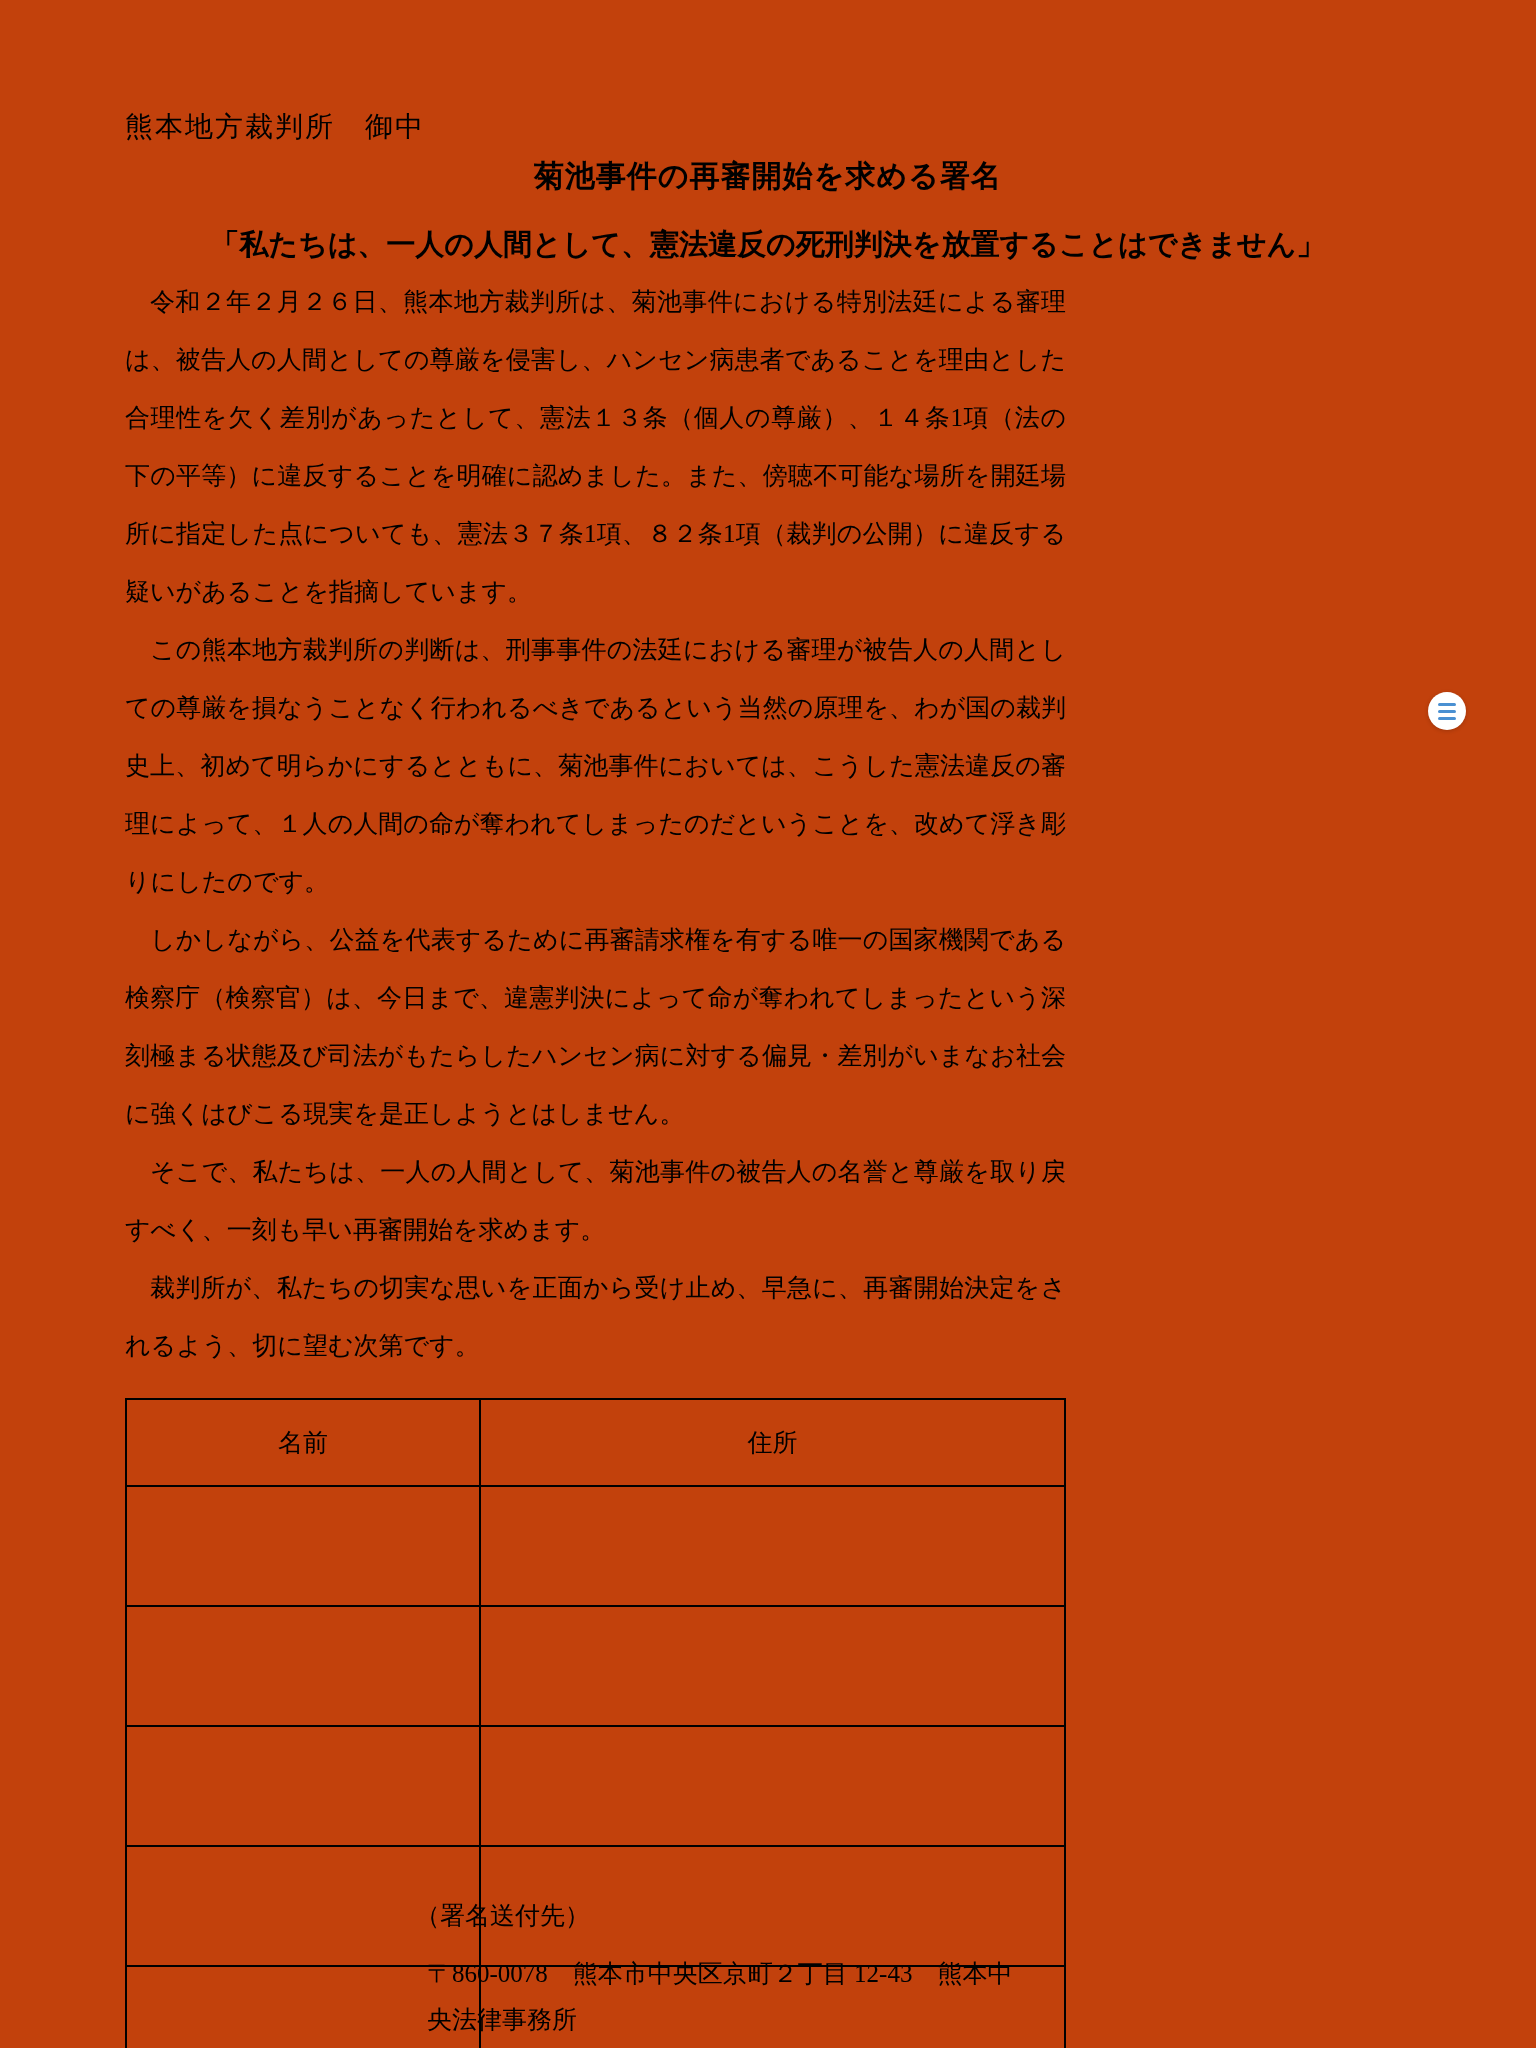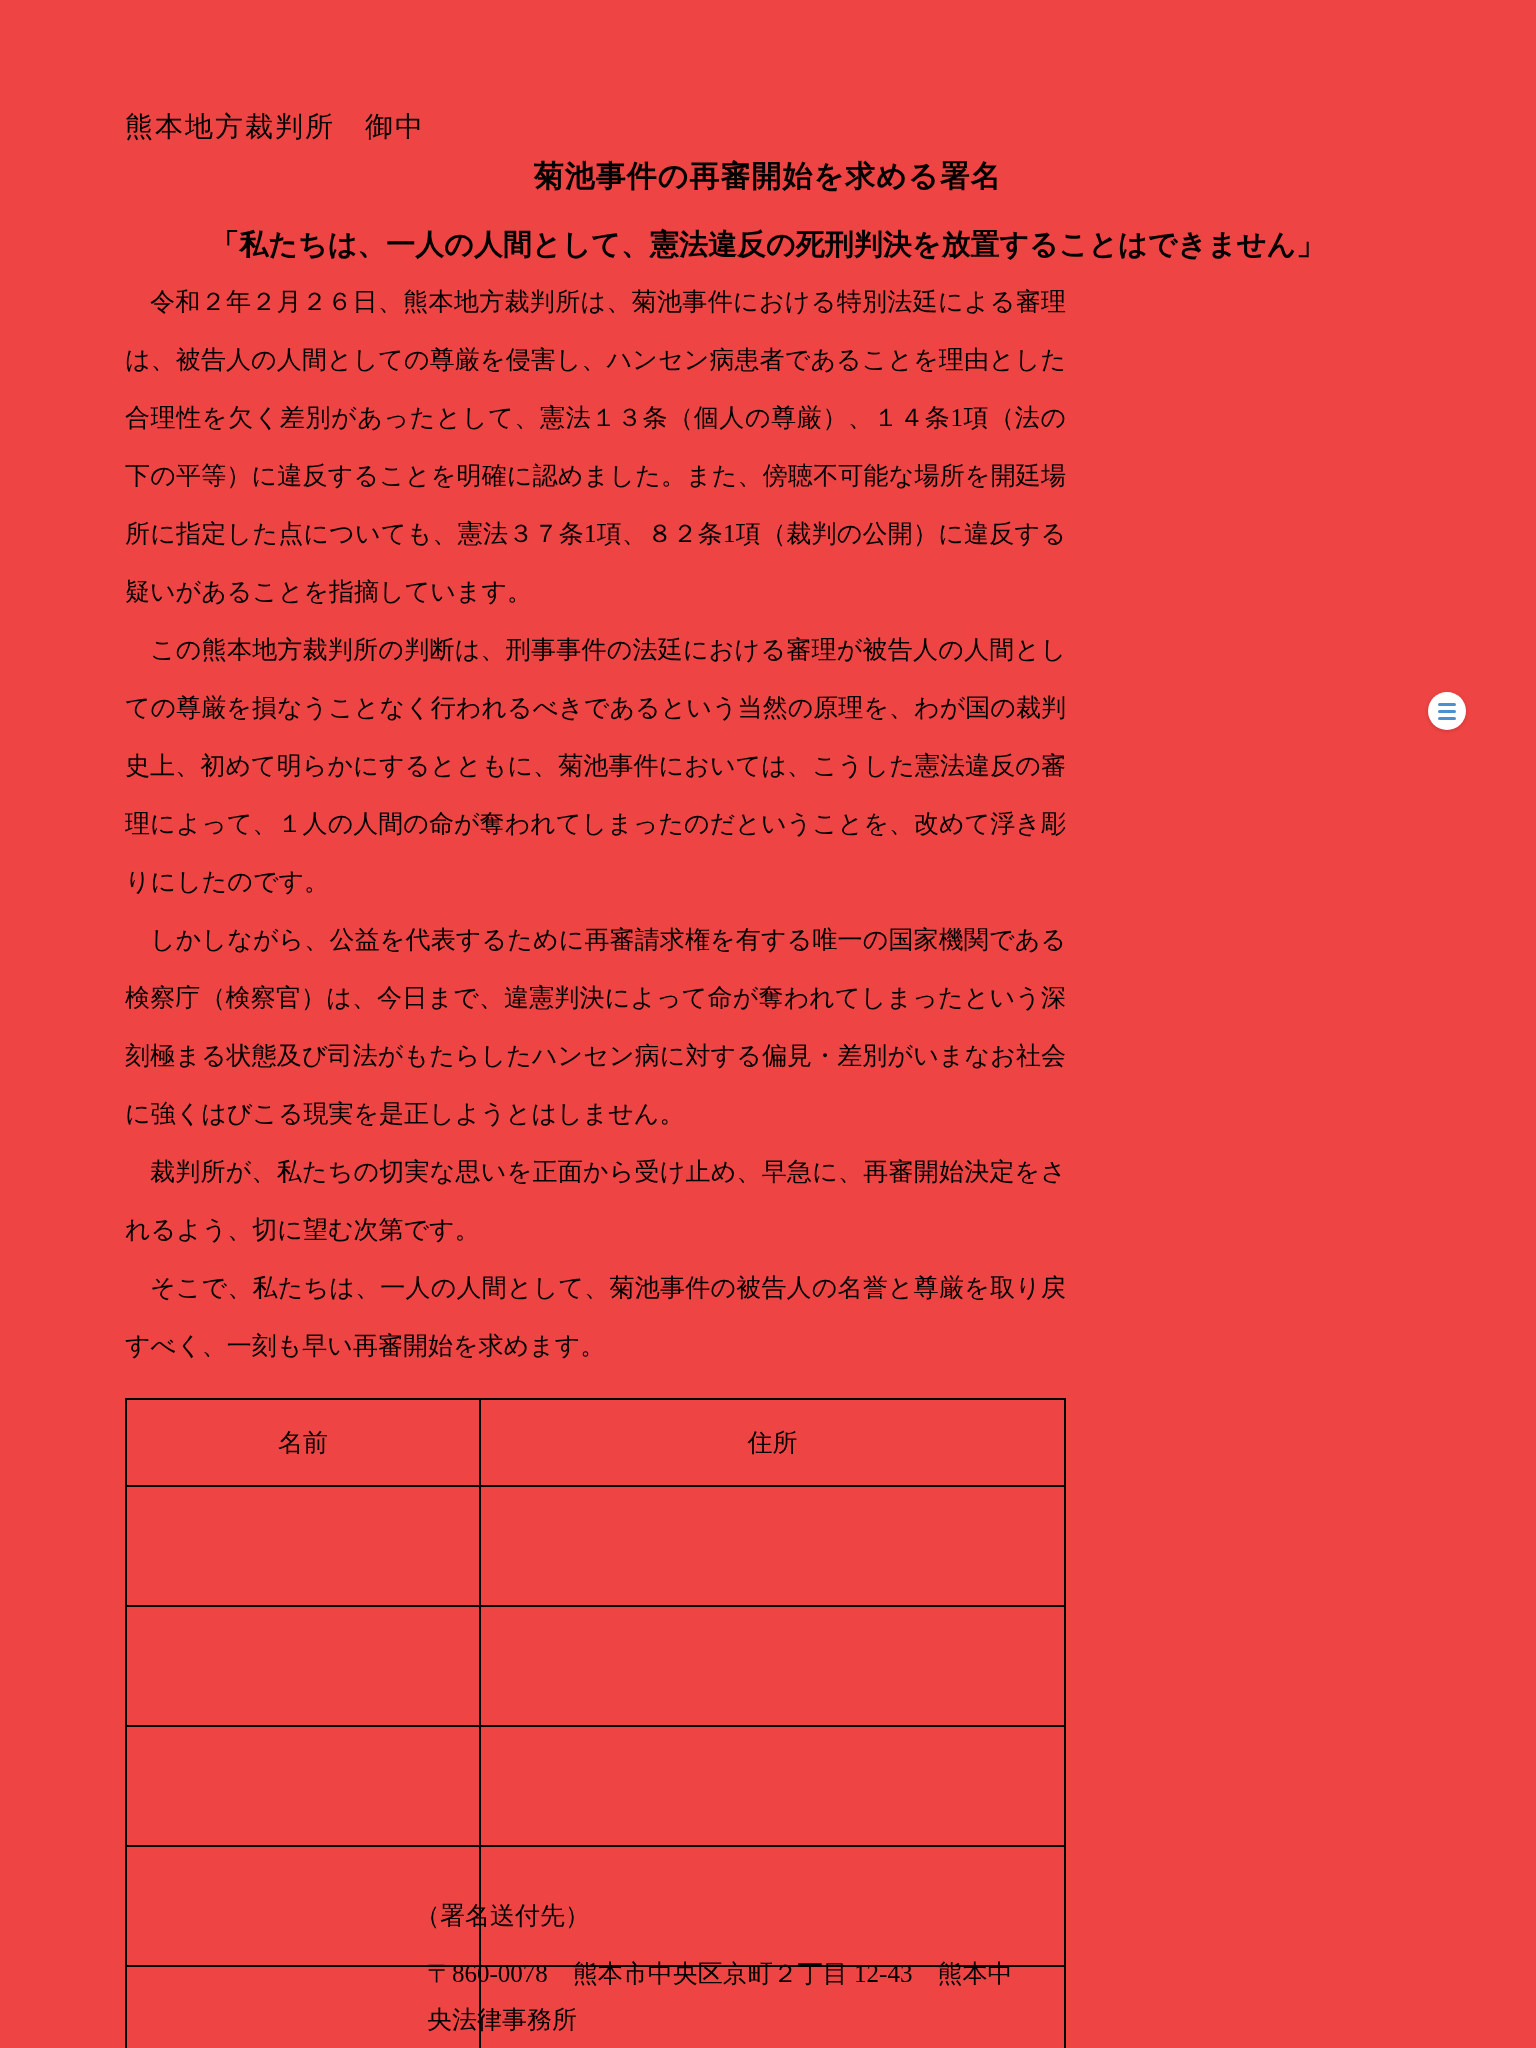--- a/index.html
+++ b/index.html
@@ -1,19 +1,19 @@
 <!DOCTYPE html>
 <html lang="ja"><head>
 <meta charset="utf-8">
 <style>
   html,body{margin:0;padding:0;background:#e9e9e9;}
   .page{
     position:relative;
     width:1536px;height:2048px;
-    background:#ef4444;
+    background:#c2410c;
     overflow:hidden;
     font-family:"Liberation Serif","DejaVu Serif",serif;
     color:#000;
   }
   .recipient{
     position:absolute;left:125px;top:108px;
     font-size:28px;letter-spacing:2px;
   }
   .doc-title{
     position:absolute;left:0;top:156px;width:100%;
@@ -80,22 +80,22 @@
   <div class="recipient">熊本地方裁判所　御中</div>
 
   <div class="doc-title">菊池事件の再審開始を求める署名</div>
 
   <div class="doc-subtitle">「私たちは、一人の人間として、憲法違反の死刑判決を放置することはできません」</div>
 
   <div class="body-text">
     <p>令和２年２月２６日、熊本地方裁判所は、菊池事件における特別法廷による審理は、被告人の人間としての尊厳を侵害し、ハンセン病患者であることを理由とした合理性を欠く差別があったとして、憲法１３条（個人の尊厳）、１４条1項（法の下の平等）に違反することを明確に認めました。また、傍聴不可能な場所を開廷場所に指定した点についても、憲法３７条1項、８２条1項（裁判の公開）に違反する疑いがあることを指摘しています。</p>
     <p>この熊本地方裁判所の判断は、刑事事件の法廷における審理が被告人の人間としての尊厳を損なうことなく行われるべきであるという当然の原理を、わが国の裁判史上、初めて明らかにするとともに、菊池事件においては、こうした憲法違反の審理によって、１人の人間の命が奪われてしまったのだということを、改めて浮き彫りにしたのです。</p>
     <p>しかしながら、公益を代表するために再審請求権を有する唯一の国家機関である検察庁（検察官）は、今日まで、違憲判決によって命が奪われてしまったという深刻極まる状態及び司法がもたらしたハンセン病に対する偏見・差別がいまなお社会に強くはびこる現実を是正しようとはしません。</p>
+    <p>そこで、私たちは、一人の人間として、菊池事件の被告人の名誉と尊厳を取り戻すべく、一刻も早い再審開始を求めます。</p>
     <p>裁判所が、私たちの切実な思いを正面から受け止め、早急に、再審開始決定をされるよう、切に望む次第です。</p>
-    <p>そこで、私たちは、一人の人間として、菊池事件の被告人の名誉と尊厳を取り戻すべく、一刻も早い再審開始を求めます。</p>
   </div>
 
   <table class="sig-table">
     <thead>
       <tr>
         <th class="col-name">名前</th>
         <th class="col-addr">住所</th>
       </tr>
     </thead>
     <tbody id="sig-rows">

